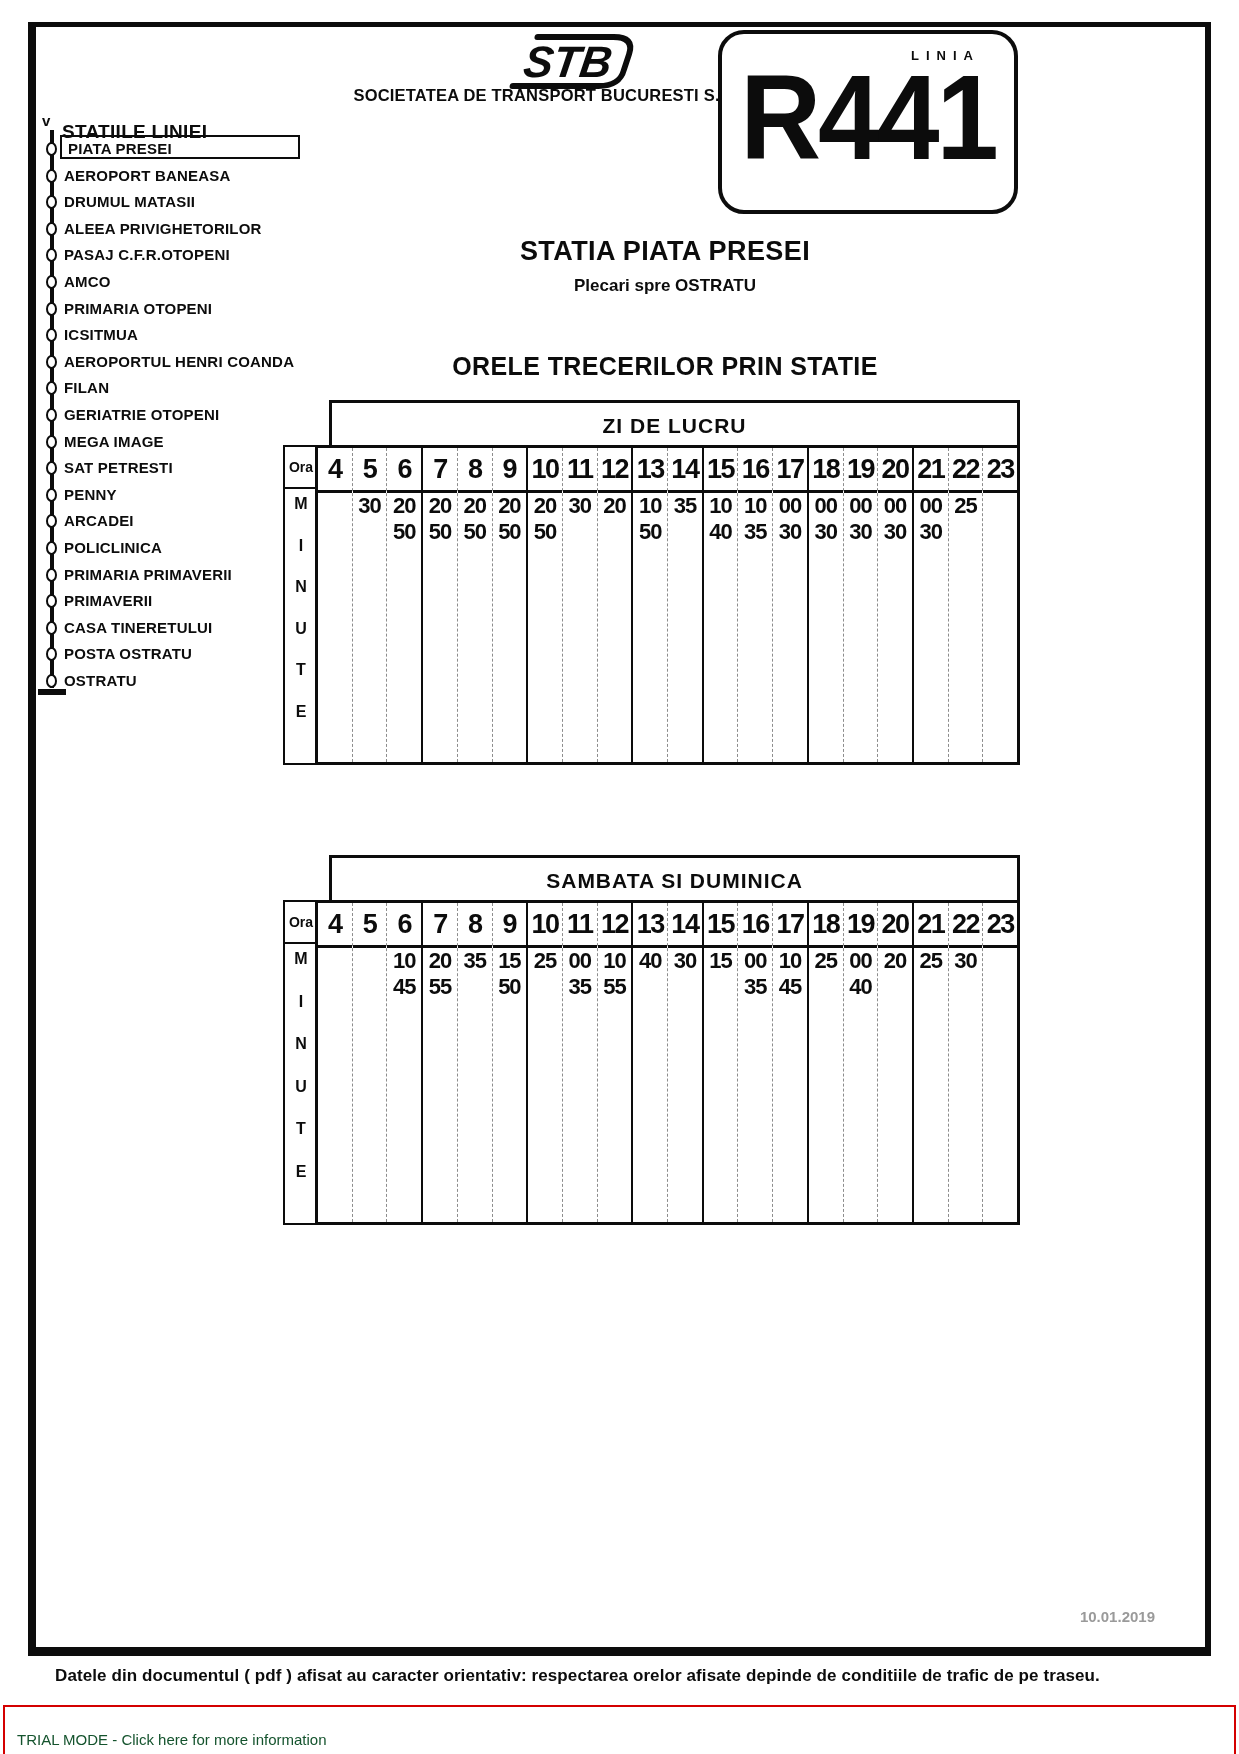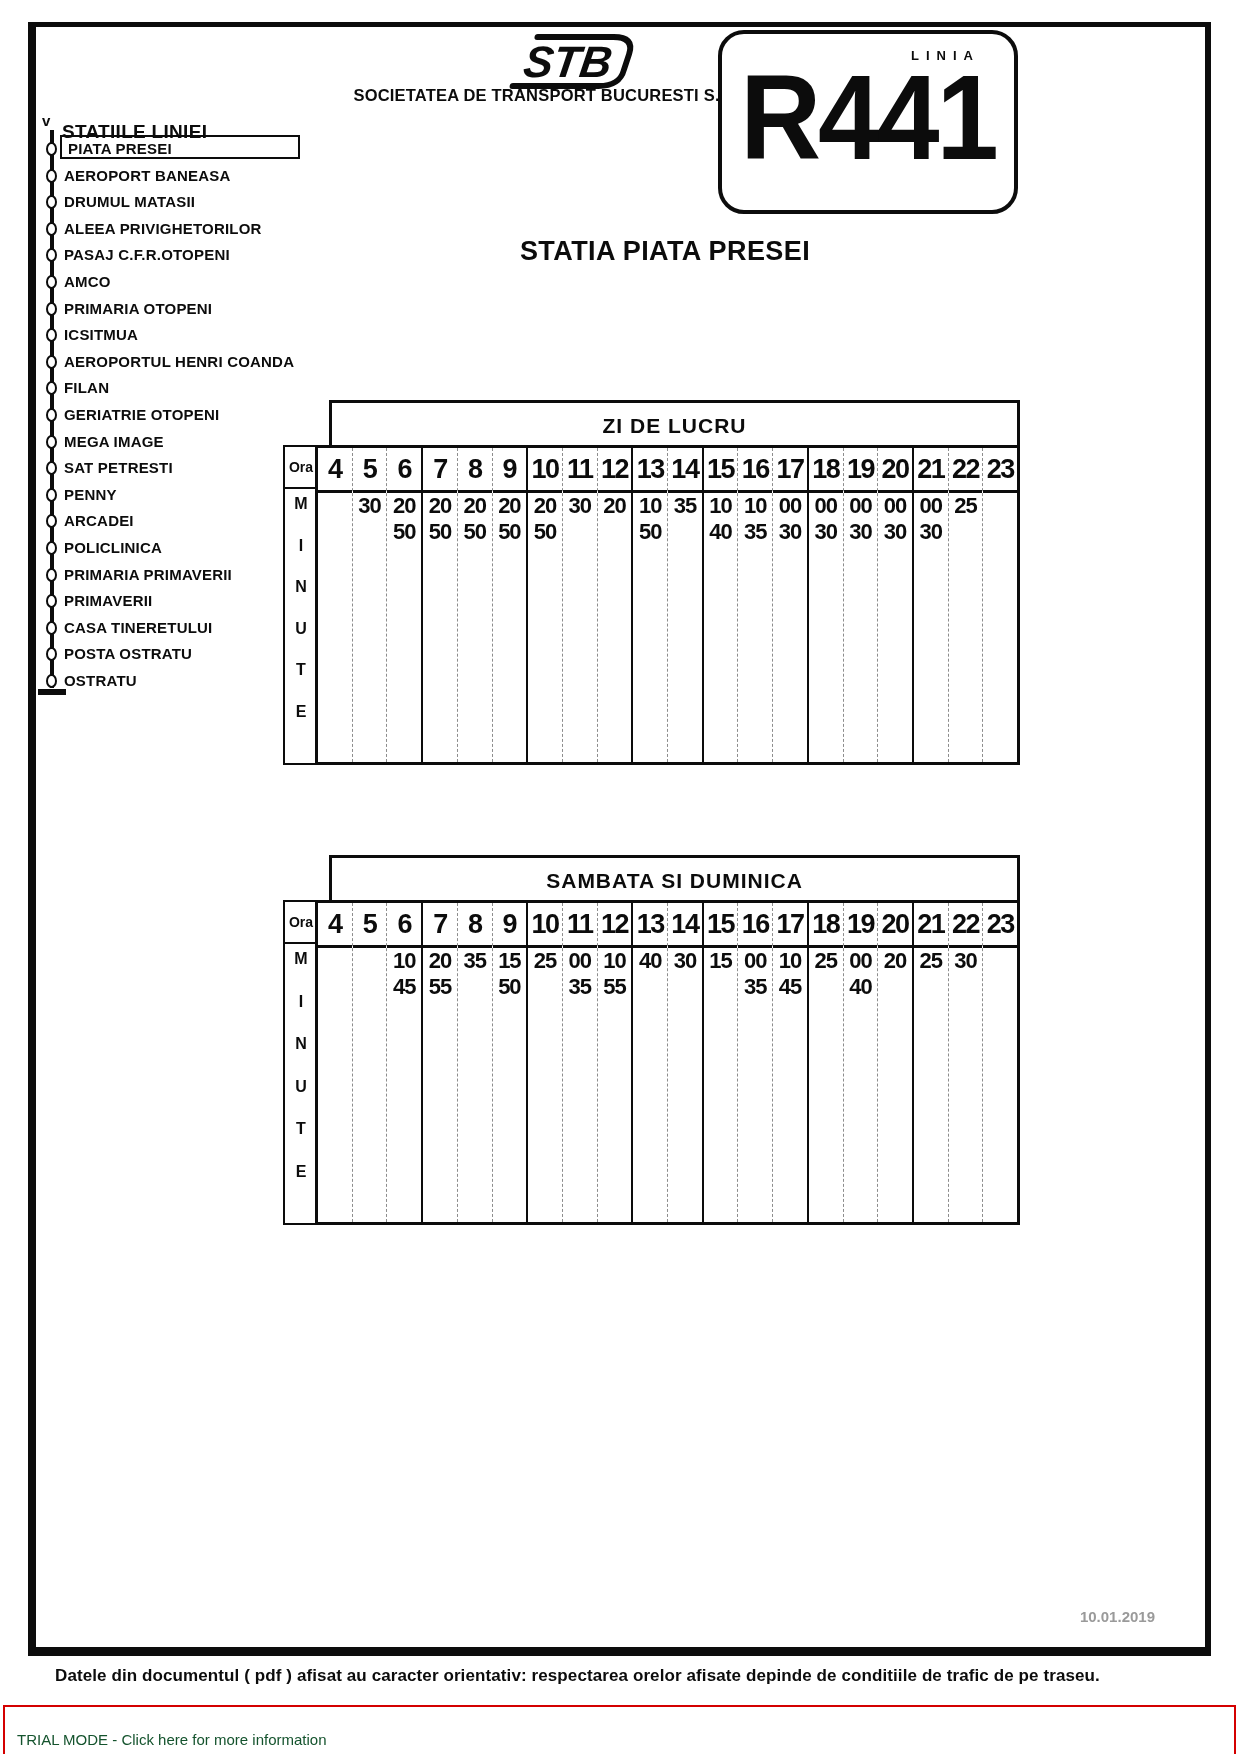--- a/index.html
+++ b/index.html
@@ -162,20 +162,22 @@
         <span class="station-marker"></span>
         <span class="station-label">POSTA OSTRATU</span>
       </div>
       <div class="station-item" style="top: 669px;">
         <span class="station-marker"></span>
         <span class="station-label">OSTRATU</span>
       </div>
     </div>
 
   <div id="station-title" class="abs">STATIA PIATA PRESEI</div>
+  <div id="direction-title" class="abs">Plecari spre OSTRATU</div>
+  <div id="section-title" class="abs">ORELE TRECERILOR PRIN STATIE</div>
 
   <div class="timetable" style="top: 400px; height: 365px;">
     <div class="tt-title">ZI DE LUCRU</div>
     <div class="tt-ora">
       <div class="tt-ora-label">Ora</div>
       <div class="tt-letters">
           <span>M</span>
           <span>I</span>
           <span>N</span>
           <span>U</span>

